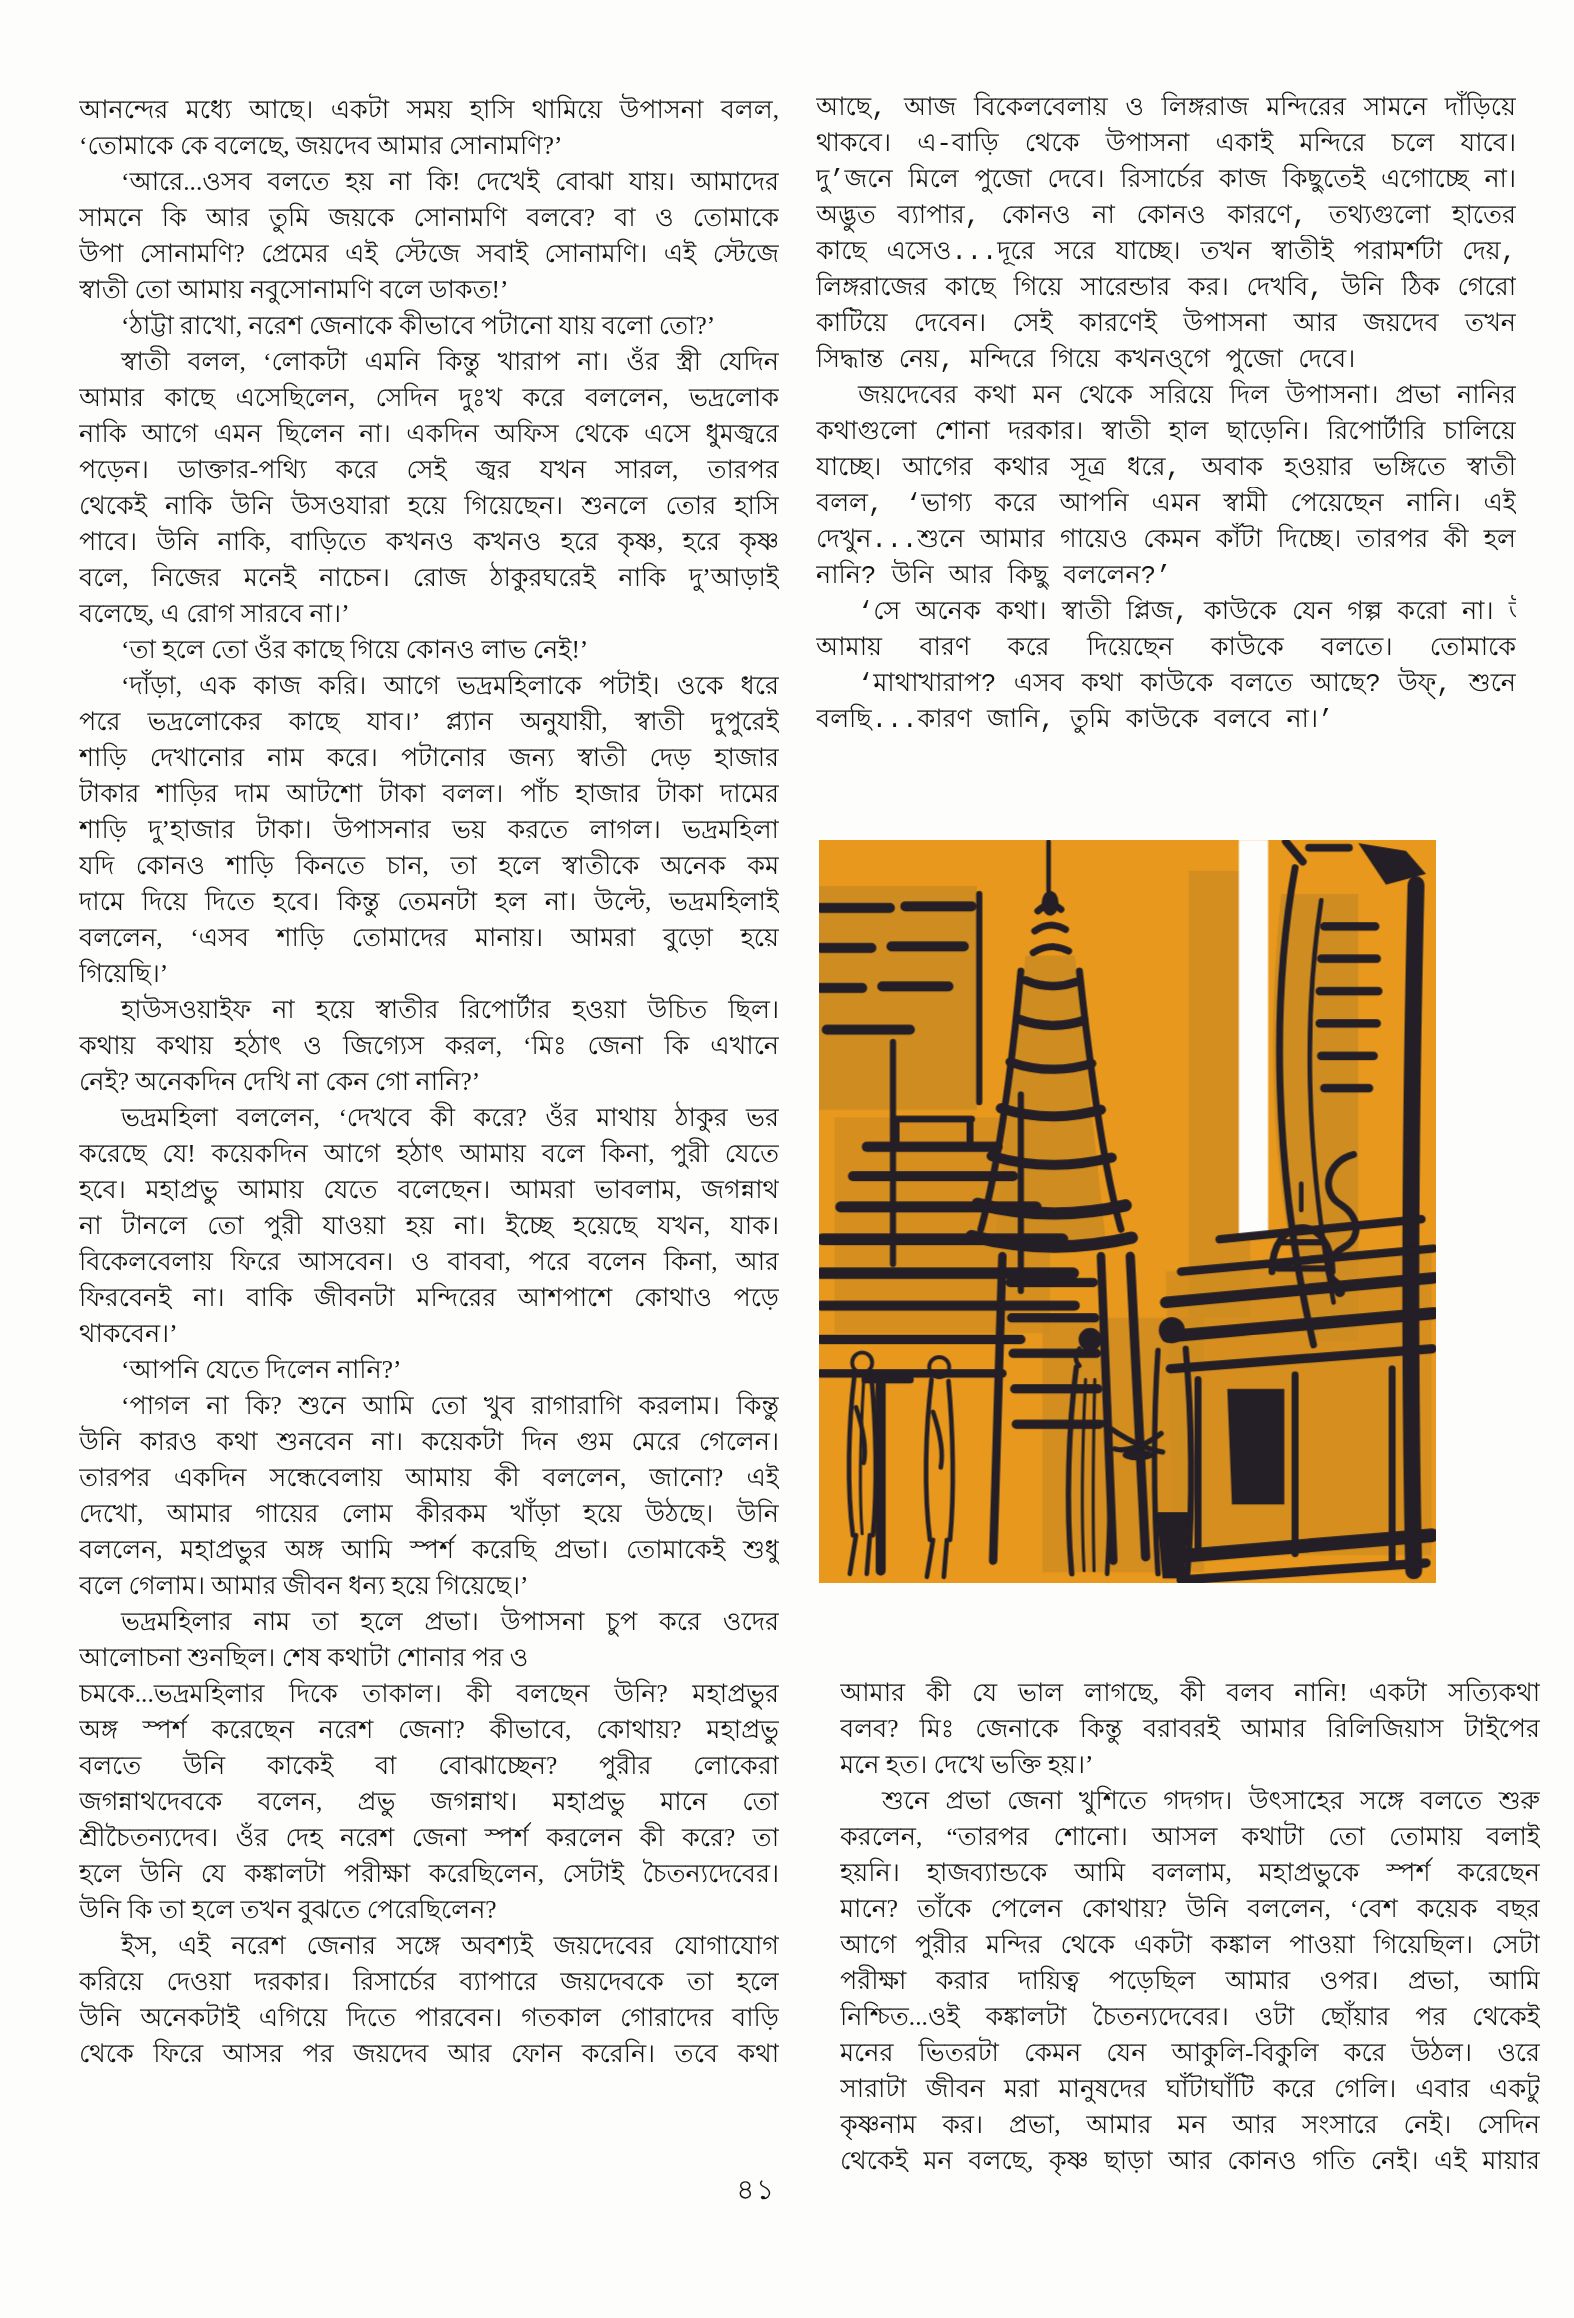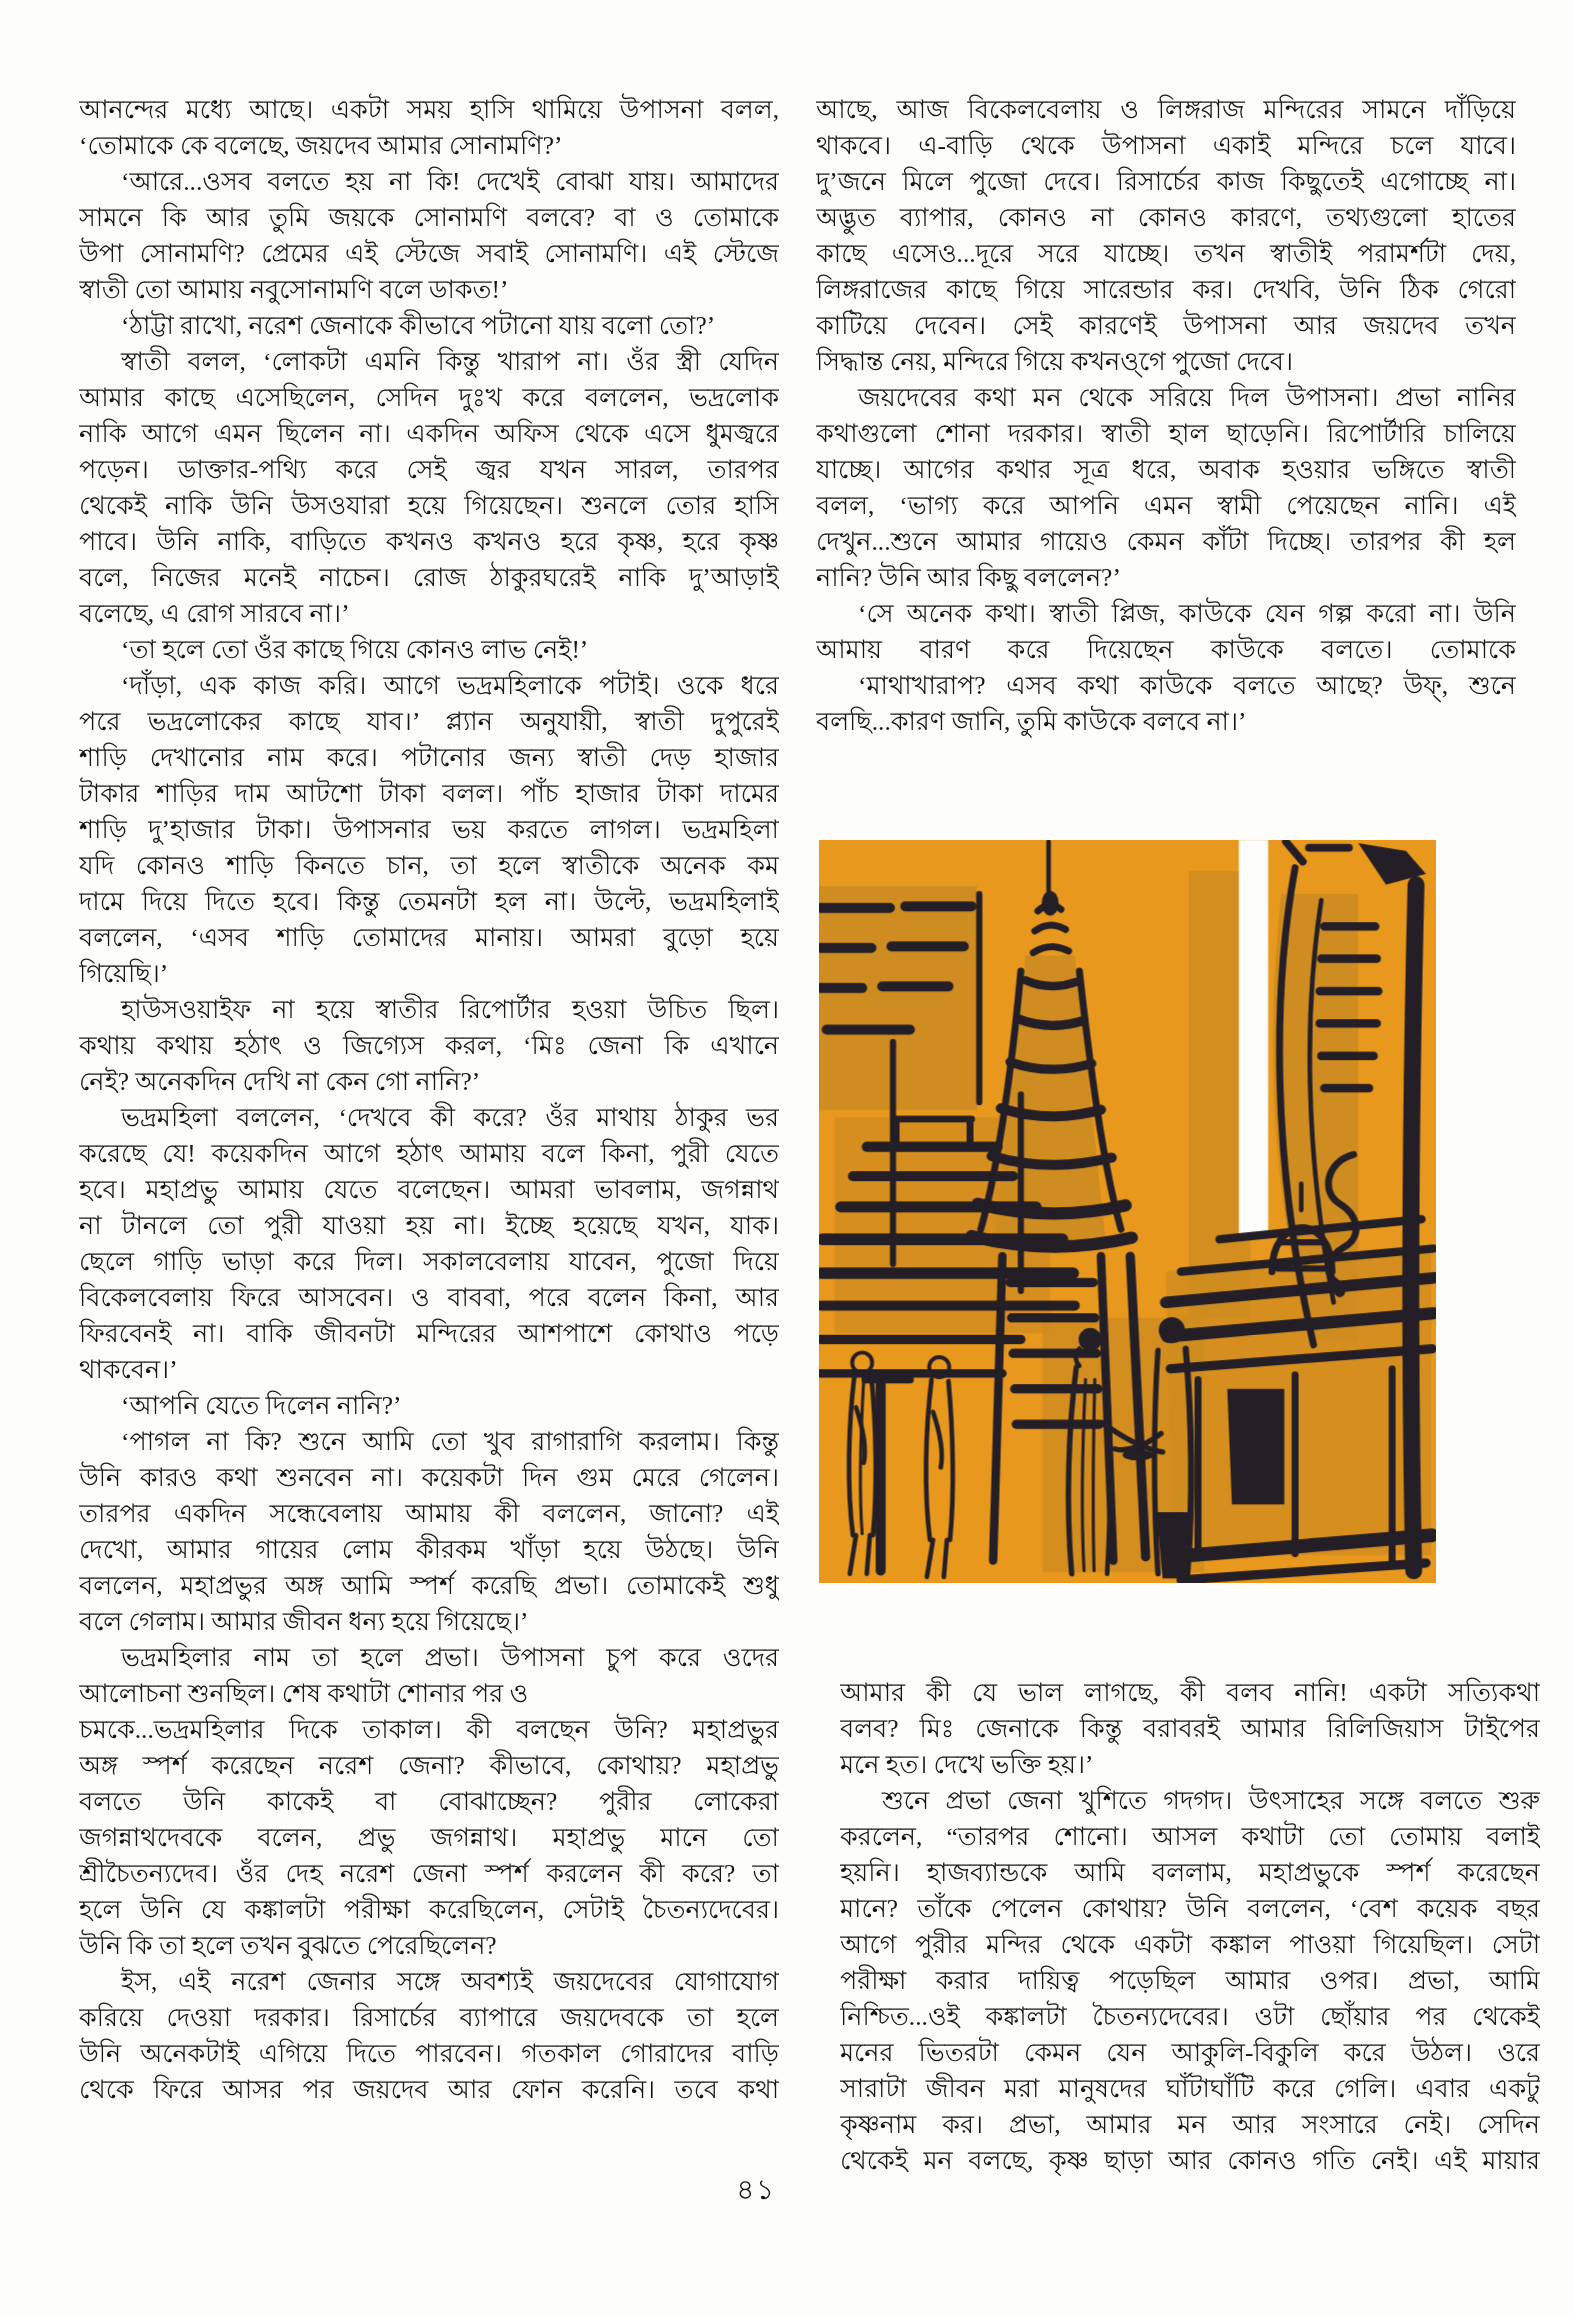--- a/index.html
+++ b/index.html
@@ -4,21 +4,21 @@
 <style>
   html,body{margin:0;padding:0;}
   body{
     width:1574px;height:2319px;position:relative;
     background:#fdfdfb;color:#161616;
     font-family:"Liberation Serif","DejaVu Serif",serif;
     overflow:hidden;
   }
   .col{position:absolute;width:700px;}
   #left-col{left:79px;top:91px;}
-  #right-col-top{left:816px;top:91px;}
+  #right-col-top{left:816px;top:91px;font-family:Liberation Mono, monospace;}
   #right-col-bottom{left:840px;top:1674px;}
   .line{
     height:36px;line-height:36px;font-size:25.4px;
     white-space:nowrap;overflow:hidden;
     text-align:justify;text-align-last:justify;
   }
   .line.ind{padding-left:42px;}
   .line.end{text-align-last:left;}
   #illus{
     position:absolute;left:819px;top:840px;width:617px;height:743px;
@@ -60,21 +60,20 @@
       <div class="line">দামে দিয়ে দিতে হবে। কিন্তু তেমনটা হল না। উল্টে, ভদ্রমহিলাই</div>
       <div class="line">বললেন, ‘এসব শাড়ি তোমাদের মানায়। আমরা বুড়ো হয়ে</div>
       <div class="line end">গিয়েছি।’</div>
       <div class="line ind">হাউসওয়াইফ না হয়ে স্বাতীর রিপোর্টার হওয়া উচিত ছিল।</div>
       <div class="line">কথায় কথায় হঠাৎ ও জিগ্যেস করল, ‘মিঃ জেনা কি এখানে</div>
       <div class="line end">নেই? অনেকদিন দেখি না কেন গো নানি?’</div>
       <div class="line ind">ভদ্রমহিলা বললেন, ‘দেখবে কী করে? ওঁর মাথায় ঠাকুর ভর</div>
       <div class="line">করেছে যে! কয়েকদিন আগে হঠাৎ আমায় বলে কিনা, পুরী যেতে</div>
       <div class="line">হবে। মহাপ্রভু আমায় যেতে বলেছেন। আমরা ভাবলাম, জগন্নাথ</div>
       <div class="line">না টানলে তো পুরী যাওয়া হয় না। ইচ্ছে হয়েছে যখন, যাক।</div>
-      <div class="line">ছেলে গাড়ি ভাড়া করে দিল। সকালবেলায় যাবেন, পুজো দিয়ে</div>
       <div class="line">বিকেলবেলায় ফিরে আসবেন। ও বাববা, পরে বলেন কিনা, আর</div>
       <div class="line">ফিরবেনই না। বাকি জীবনটা মন্দিরের আশপাশে কোথাও পড়ে</div>
       <div class="line end">থাকবেন।’</div>
       <div class="line ind end">‘আপনি যেতে দিলেন নানি?’</div>
       <div class="line ind">‘পাগল না কি? শুনে আমি তো খুব রাগারাগি করলাম। কিন্তু</div>
       <div class="line">উনি কারও কথা শুনবেন না। কয়েকটা দিন গুম মেরে গেলেন।</div>
       <div class="line">তারপর একদিন সন্ধেবেলায় আমায় কী বললেন, জানো? এই</div>
       <div class="line">দেখো, আমার গায়ের লোম কীরকম খাঁড়া হয়ে উঠছে। উনি</div>
       <div class="line">বললেন, মহাপ্রভুর অঙ্গ আমি স্পর্শ করেছি প্রভা। তোমাকেই শুধু</div>
       <div class="line end">বলে গেলাম। আমার জীবন ধন্য হয়ে গিয়েছে।’</div>

